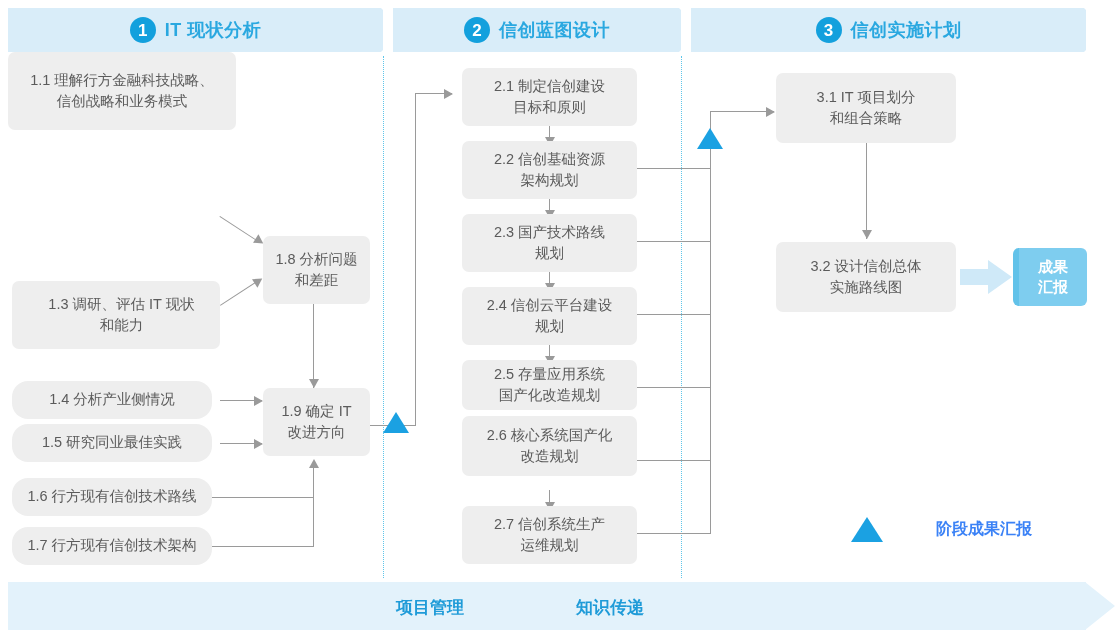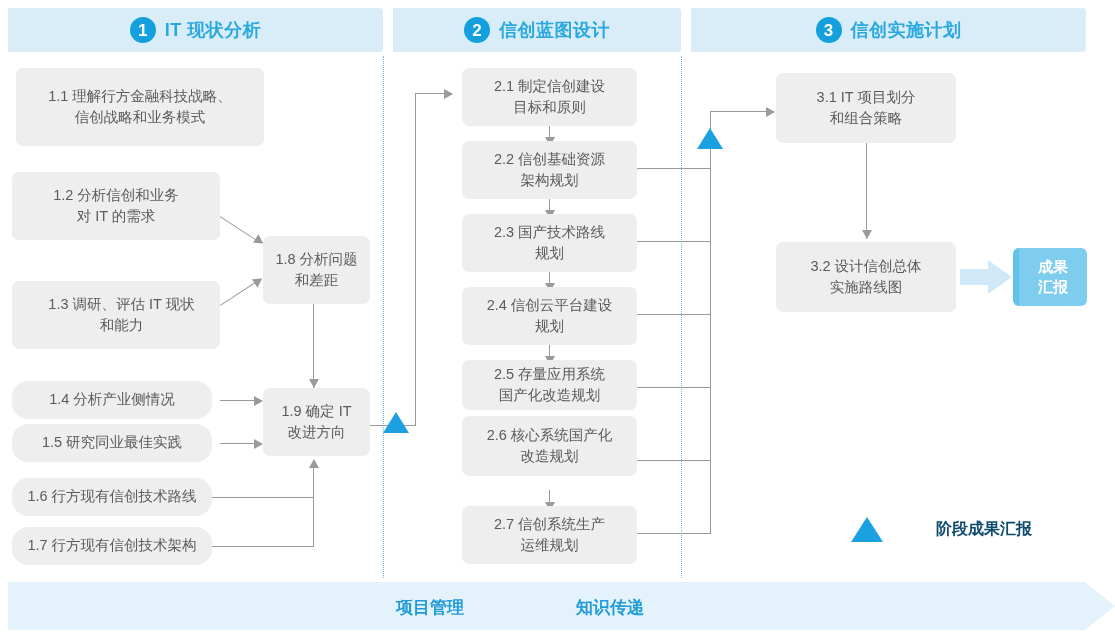--- a/index.html
+++ b/index.html
@@ -114,21 +114,21 @@
     border-bottom:21px solid #1ba1e2;
   }
   
   .legend{
     position:absolute;
     display:flex;
     align-items:center;
     gap:11px;
   }
   .legend-label{
-    color:#0c4a6e;
+    color:#3b82f6;
     font-size:16px;
     font-weight:bold;
     white-space:nowrap;
     padding-left:42px;
   }
   .fatarrow-wrap{
     position:absolute;
     width:52px;height:34px;
   }
   .fatarrow-wrap .s{
@@ -249,24 +249,22 @@
   <div class="ln v" style="left:710px;top:111px;height:423px;"></div>
   <div class="ln h" style="left:710px;top:111px;width:64px;"></div>
   <div class="arrowhead ah-right" style="left:766px;top:107px;"></div>
 
   <div class="ln v" style="left:866px;top:143px;height:96px;"></div>
   <div class="arrowhead ah-down" style="left:862px;top:230px;"></div>
 
   <div class="tri small" style="left:383px;top:412px;"></div>
   <div class="tri small" style="left:697px;top:128px;"></div>
 
-  <div class="box" style="left:8px;top:68px;width:248px;height:78px;margin-left:8px;">1.1 理解行方金融科技战略、
+  <div class="box" style="left:8px;top:52px;width:228px;height:78px;">1.1 理解行方金融科技战略、
 信创战略和业务模式</div>
-  <div class="box" style="left:12px;top:172px;width:208px;height:68px;">1.2 分析信创和业务
-对 IT 的需求</div>
   <div class="box" style="left:12px;top:281px;width:208px;height:68px;padding-left:17px;">1.3 调研、评估 IT 现状
 和能力</div>
   <div class="box pill" style="left:12px;top:381px;width:200px;height:38px;">1.4 分析产业侧情况</div>
   <div class="box pill" style="left:12px;top:424px;width:200px;height:38px;">1.5 研究同业最佳实践</div>
   <div class="box pill" style="left:12px;top:478px;width:200px;height:38px;">1.6 行方现有信创技术路线</div>
   <div class="box pill" style="left:12px;top:527px;width:200px;height:38px;">1.7 行方现有信创技术架构</div>
   <div class="box" style="left:263px;top:236px;width:107px;height:68px;">1.8 分析问题
 和差距</div>
   <div class="box" style="left:263px;top:388px;width:107px;height:68px;">1.9 确定 IT
 改进方向</div>

